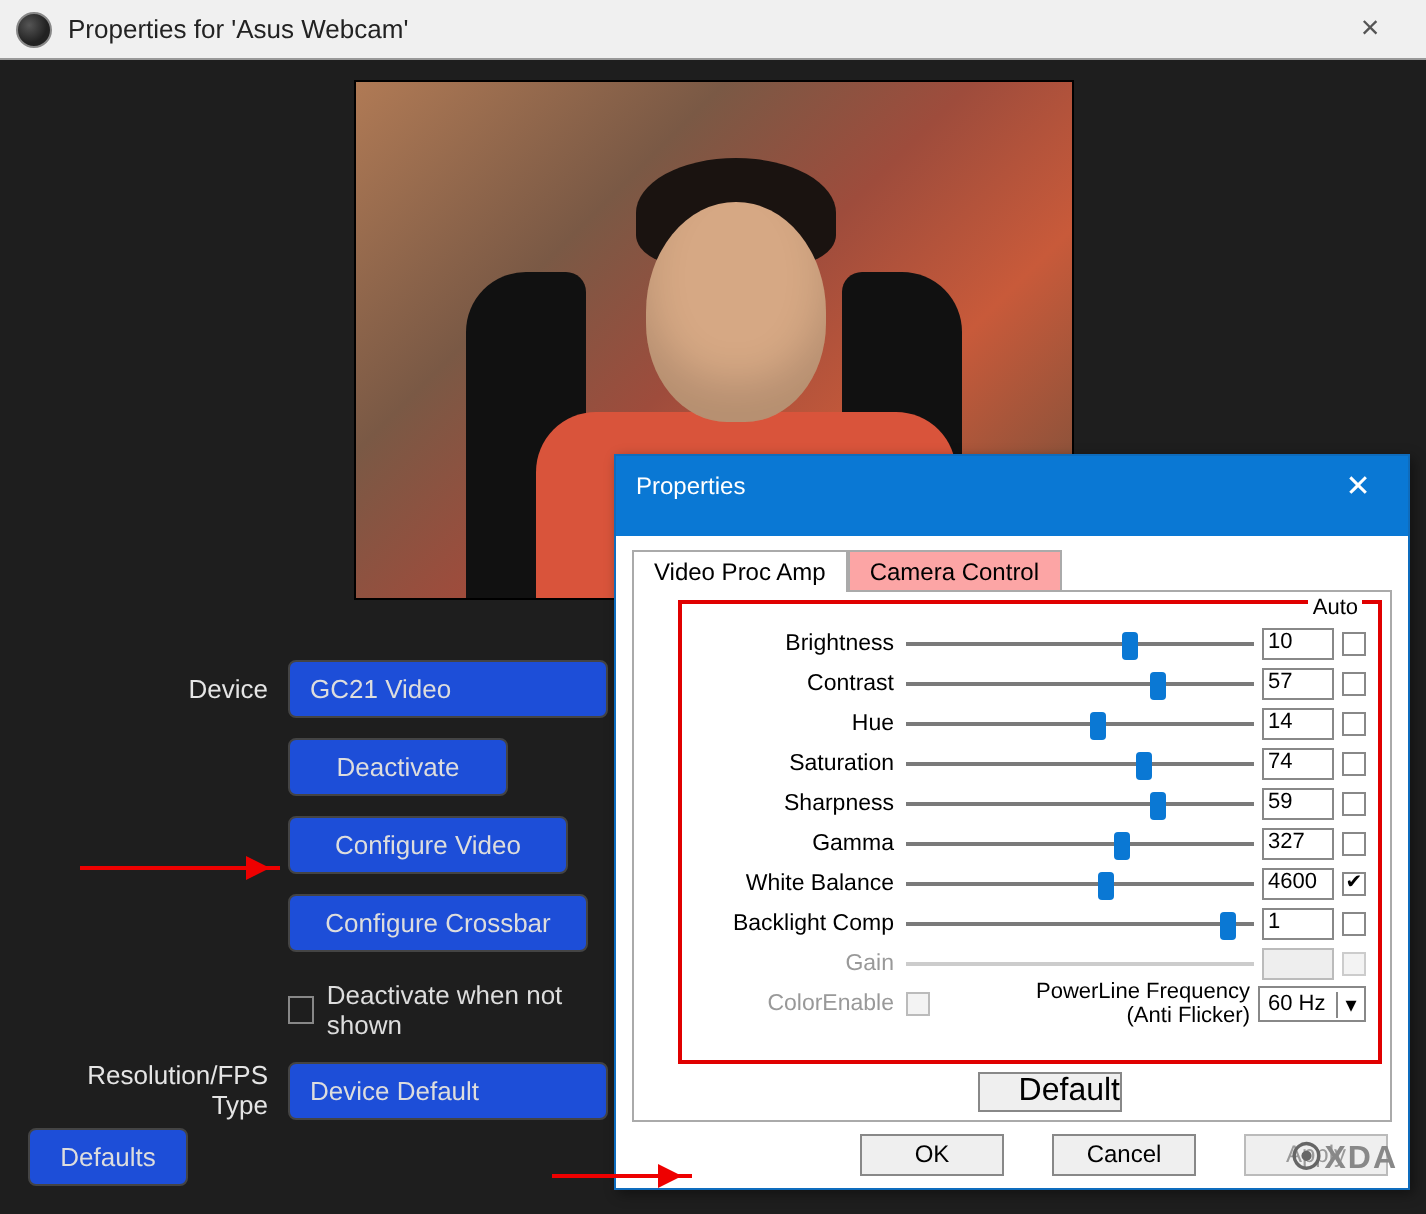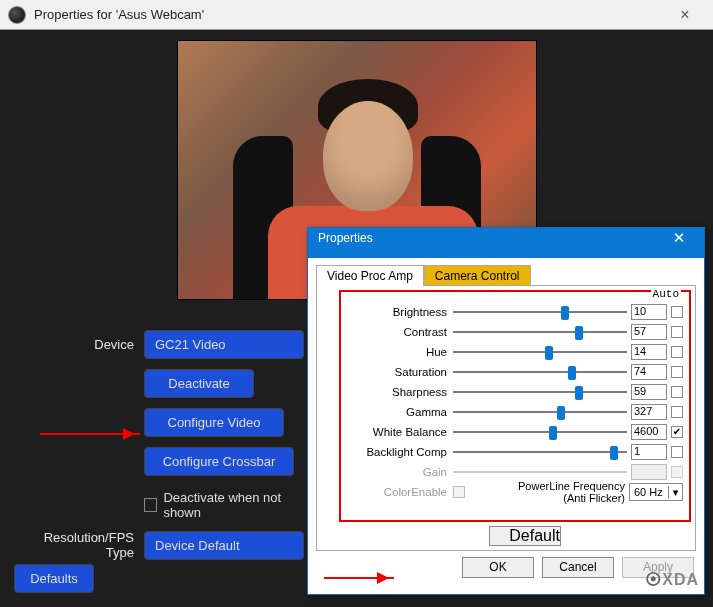--- a/index.html
+++ b/index.html
@@ -38,31 +38,31 @@
   
   .arrow { position:absolute; height:2px; background:#e00; }
   .arrow::after{content:"";position:absolute;right:-1px;top:-5px;border:6px solid transparent;border-left:12px solid #e00;}
   
   
   .wm { position:absolute; right:14px; bottom:18px; color:#666; font-size:16px; font-weight:600; letter-spacing:1px; pointer-events:none;}
   .wm .x{color:#888;}
   
   
   .win-dialog { position:absolute; left:307px; top:227px; width:398px; height:368px; background:#fff; border:1px solid #0e6cbd; box-shadow: 2px 2px 6px rgba(0,0,0,.4); color:#000; font-size:12px;}
-  .win-titlebar { height:30px; background:#0a78d4; color:#fff; display:flex; align-items:center; padding:0 6px 10px 10px;}
+  .win-titlebar { height:40px; background:#0a78d4; color:#fff; display:flex; align-items:center; padding:0 6px 10px 10px;}
   .win-titlebar .t { flex:1; font-size:12px;}
   .win-close { width:38px; text-align:center; font-size:15px; cursor:default;}
   
   .win-tabs { padding:6px 8px 0 8px; display:flex; gap:0;}
-  .win-tab { border:1px solid #aaa; border-bottom:none; padding:3px 10px; background:#eab308; font-size:12px; position:relative; top:1px; cursor:default;}
+  .win-tab { border:1px solid #aaa; border-bottom:none; padding:3px 10px; background:#fca5a5; font-size:12px; position:relative; top:1px; cursor:default;}
   .win-tab.active { background:#fff; z-index:2;}
   .win-tabpage { margin:0 8px 6px 8px; border:1px solid #aaa; background:#fff; padding:6px 6px 4px 6px; height:266px; position:relative;}
   
   .redbox { border:2px solid #e00000; position:absolute; left:22px; top:4px; right:4px; height:232px; padding:2px 2px 2px 2px;}
-  .auto-hdr { position:absolute; right:8px; top:-4px; font-size:11px; background:#fff; padding:0 2px;font-family:Liberation Mono, monospace;}
+  .auto-hdr { position:absolute; right:8px; top:-4px; font-size:11px; background:#fff; padding:0 2px;}
   
   .sliders { position:absolute; left:4px; right:6px; top:10px;}
   .srow { display:flex; align-items:center; height:20px; gap:4px;}
   .srow .sl-label { width:104px; text-align:right; font-size:11.5px; padding-right:2px;}
   .srow .sl-track { flex:1; height:14px; position:relative;}
   .srow .sl-track .line { position:absolute; left:0; right:0; top:6px; height:2px; background:#7a7a7a;}
   .srow .sl-track .thumb { position:absolute; top:1px; width:8px; height:14px; background:#0a78d4; border-radius:2px;}
   .srow.disabled .sl-label{ color:#999;}
   .srow.disabled .sl-track .line{ background:#ccc;}
   .srow .val { width:36px; height:16px; border:1px solid #888; font-size:11px; text-align:left; padding:0 2px; background:#fff;}
@@ -72,21 +72,21 @@
   
   .colorenable-row{ display:flex; align-items:center; position:absolute; left:4px; right:6px; top:190px; height:20px; gap:4px;}
   .colorenable-row .sl-label{width:104px;text-align:right;font-size:11.5px;color:#999; padding-right:2px;}
   .colorenable-row .ce-chk{width:12px;height:12px;border:1px solid #bbb;background:#f3f3f3;}
   .plf { margin-left:auto; text-align:right; font-size:11px; line-height:1.1; color:#000;}
   .plf-combo{ width:54px;height:18px;border:1px solid #888;display:flex;align-items:center;padding-left:4px;font-size:11px;gap:4px;}
   .plf-combo .dd{margin-left:auto;border-left:1px solid #888;width:14px;text-align:center;}
   
   .default-btn { position:absolute; left:172px; bottom:4px; width:72px; height:20px; border:1px solid #888; background:#efefef; font-size:16px; text-align:right; line-height:18px; cursor:default;}
   
-  .win-buttons { display:flex; gap:8px; justify-content:flex-end; padding:0 10px 8px 0;}
+  .win-buttons { display:flex; gap:24px; justify-content:flex-end; padding:0 10px 8px 0;}
   .win-btn { width:72px; height:21px; border:1px solid #888; background:#efefef; font-size:12px; text-align:center; line-height:19px; cursor:default;}
   .win-btn.disabled{ color:#9a9a9a; border-color:#bbb;}
 </style>
 </head>
 <body>
 
 <div class="obs-titlebar">
   <div class="obs-icon"></div>
   <div class="obs-title">Properties for 'Asus Webcam'</div>
   <div class="obs-close">×</div>

